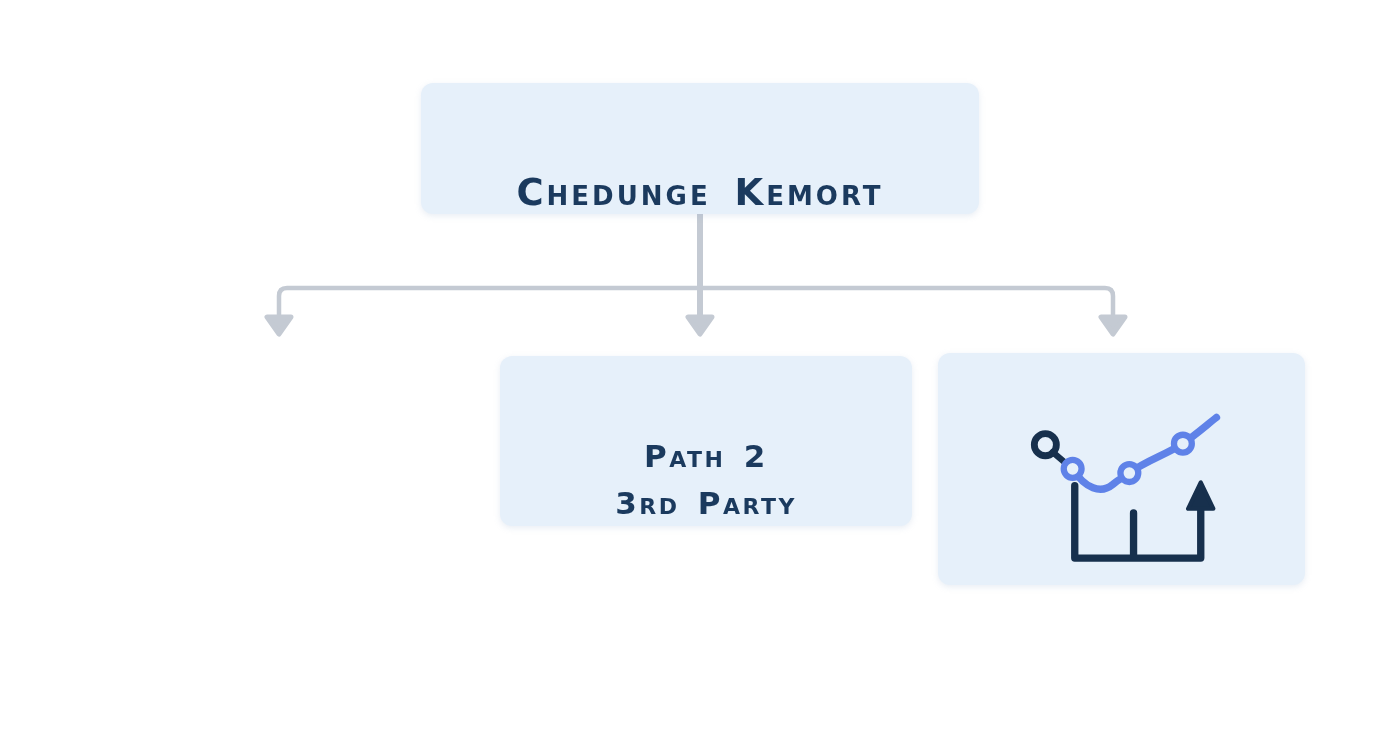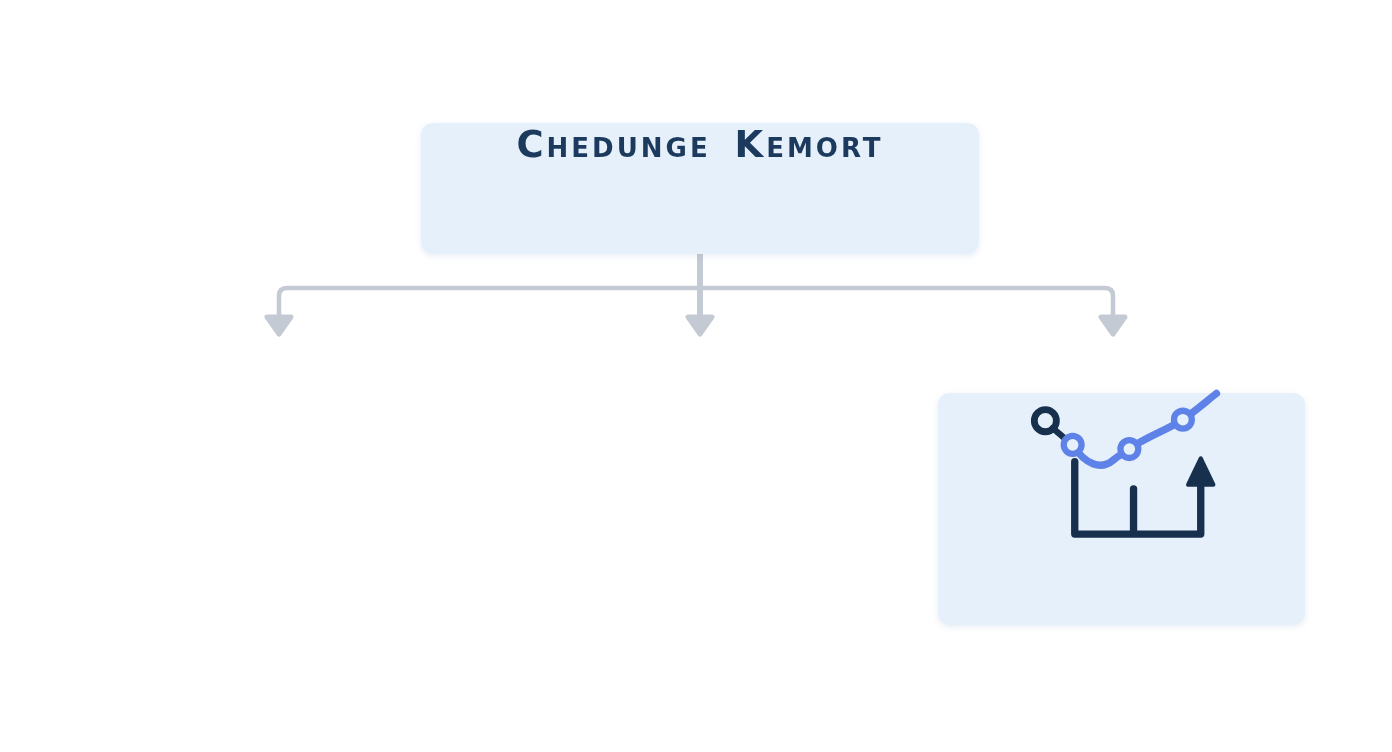--- a/index.html
+++ b/index.html
@@ -27,26 +27,25 @@
     left: 0; top: 0;
     width: 1392px; height: 752px;
     pointer-events: none;
   }
   .node {
     position: absolute;
     background: var(--node-bg);
     border-radius: 12px;
     box-shadow: 0 2px 6px rgba(150, 175, 205, 0.22);
     display: flex;
-    align-items: flex-start;
+    align-items: flex-end;
     justify-content: center;
     color: var(--node-text);
     font-weight: bold;
     font-variant: small-caps;
-    margin-top: 40px;
   }
   .node-root {
     left: 421px; top: 83px;
     width: 558px; height: 131px;
   }
   .node-root .label {
     font-size: 37px;
     letter-spacing: 3px;
     word-spacing: 8px;
   }
@@ -87,20 +86,26 @@
     <path d="M 267 317 L 291 317 L 279 334 Z" style="fill: var(--connector); stroke: var(--connector);" stroke-width="5" stroke-linejoin="round"></path>
     <path d="M 688 317 L 712 317 L 700 334 Z" style="fill: var(--connector); stroke: var(--connector);" stroke-width="5" stroke-linejoin="round"></path>
     <path d="M 1101 317 L 1125 317 L 1113 334 Z" style="fill: var(--connector); stroke: var(--connector);" stroke-width="5" stroke-linejoin="round"></path>
   </svg>
 
   <div class="node node-root">
     <span class="label">Chedunge Kemort</span>
   </div>
 
 
+  <div class="node node-mid">
+    <div class="lines">
+      <div>Path 2</div>
+      <div>3rd Party</div>
+    </div>
+  </div>
 
   <div class="node node-right">
     <svg class="trend-icon" viewBox="0 0 230 160" xmlns="http://www.w3.org/2000/svg">
 
       <path d="M 70 73 L 70 142 L 190 142 M 126 99 L 126 142 M 190 142 L 190 95" fill="none" style="stroke: var(--icon-navy);" stroke-width="7" stroke-linecap="round" stroke-linejoin="round"></path>
       <path d="M 190 70 L 178 95 L 202 95 Z" style="fill: var(--icon-navy); stroke: var(--icon-navy);" stroke-width="4" stroke-linejoin="round"></path>
 
       <path d="M 49 41 L 63 53" fill="none" style="stroke: var(--icon-navy);" stroke-width="6" stroke-linecap="round"></path>
       <path d="M 68 57 C 80 76 95 81 106 72 C 113 66 117 65 122 61 C 138 49 156 44 173 33 C 186 24 196 15 205 8" fill="none" style="stroke: var(--chart-blue);" stroke-width="7" stroke-linecap="round"></path>
 

